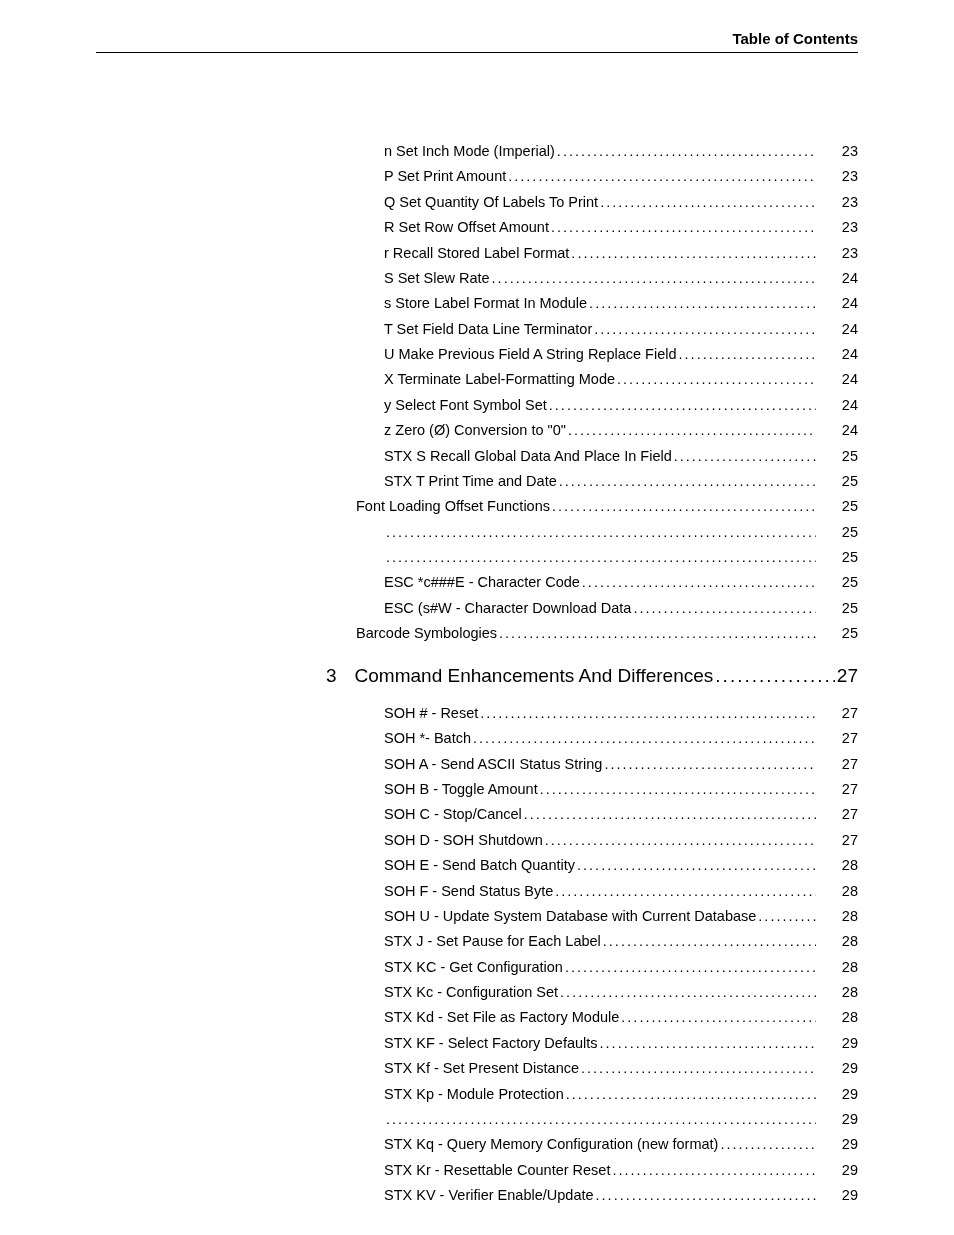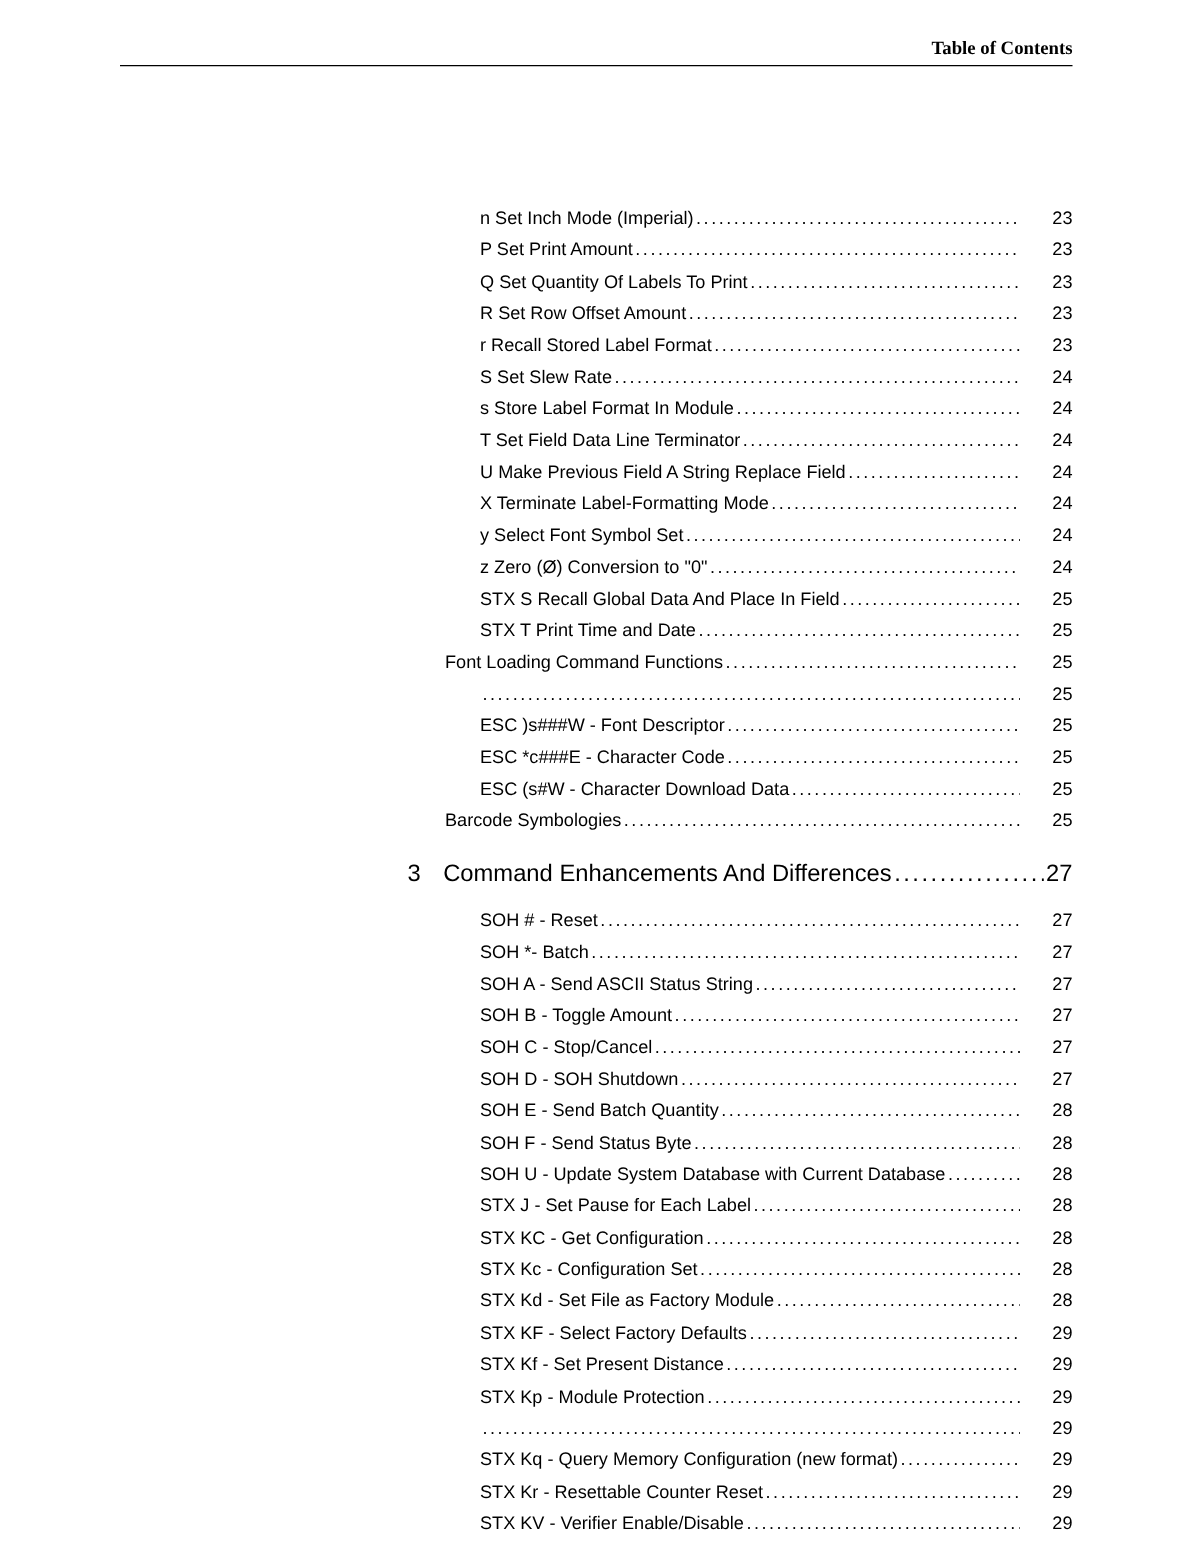--- a/index.html
+++ b/index.html
@@ -10,23 +10,22 @@
     color: #000;
     width: 954px;
   }
   .page {
     padding: 30px 96px 60px 96px;
     box-sizing: border-box;
   }
   .header-area {
     border-bottom: 1.5px solid #000;
     padding-bottom: 4px;
-    margin-bottom: 110px;
+    margin-bottom: 86px;
     text-align: right;
-    font-family: Liberation Serif, serif;
   }
   .header-title {
     font-weight: bold;
     font-size: 15px;
   }
   .content {
     margin-left: 260px;
   }
   .toc-line {
     display: flex;
@@ -150,30 +149,29 @@
           <span class="toc-label">STX S Recall Global Data And Place In Field</span>
           <span class="toc-dots"></span>
           <span class="toc-page">25</span>
         </div>
         <div class="toc-line level-3">
           <span class="toc-label">STX T Print Time and Date</span>
           <span class="toc-dots"></span>
           <span class="toc-page">25</span>
         </div>
         <div class="toc-line level-2">
-          <span class="toc-label">Font Loading Command Functions</span>
-          <span class="toc-dots"></span>
-          <span class="toc-page">25</span>
-        </div>
-        <div class="toc-line level-3">
-          <span class="toc-dots"></span>
-          <span class="toc-page">25</span>
-        </div>
-        <div class="toc-line level-3">
-          <span class="toc-label">ESC )s###W - Font Descriptor</span>
+          <span class="toc-label">Font Loading Offset Functions</span>
+          <span class="toc-dots"></span>
+          <span class="toc-page">25</span>
+        </div>
+        <div class="toc-line level-3">
+          <span class="toc-dots"></span>
+          <span class="toc-page">25</span>
+        </div>
+        <div class="toc-line level-3">
           <span class="toc-dots"></span>
           <span class="toc-page">25</span>
         </div>
         <div class="toc-line level-3">
           <span class="toc-label">ESC *c###E - Character Code</span>
           <span class="toc-dots"></span>
           <span class="toc-page">25</span>
         </div>
         <div class="toc-line level-3">
           <span class="toc-label">ESC (s#W - Character Download Data</span>
@@ -283,20 +281,20 @@
           <span class="toc-label">STX Kq - Query Memory Configuration (new format)</span>
           <span class="toc-dots"></span>
           <span class="toc-page">29</span>
         </div>
         <div class="toc-line level-3">
           <span class="toc-label">STX Kr - Resettable Counter Reset</span>
           <span class="toc-dots"></span>
           <span class="toc-page">29</span>
         </div>
         <div class="toc-line level-3">
-          <span class="toc-label">STX KV - Verifier Enable/Disable</span>
+          <span class="toc-label">STX KV - Verifier Enable/Update</span>
           <span class="toc-dots"></span>
           <span class="toc-page">29</span>
         </div>
       </div>
 
   </div>
 </div>
 
 </body></html>

